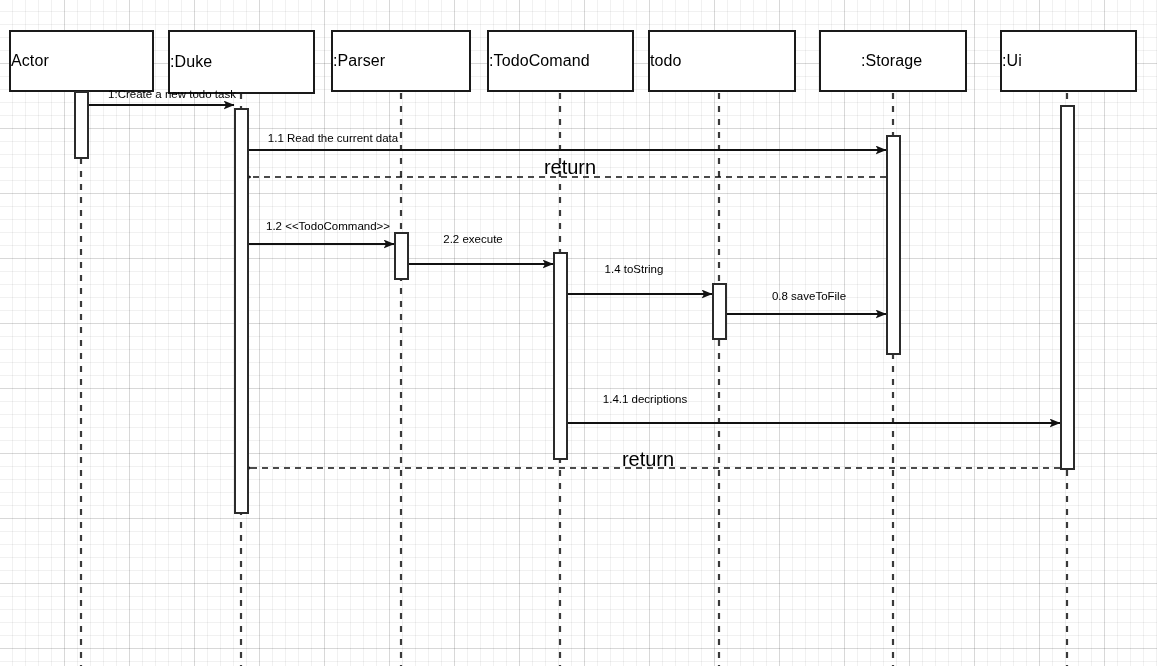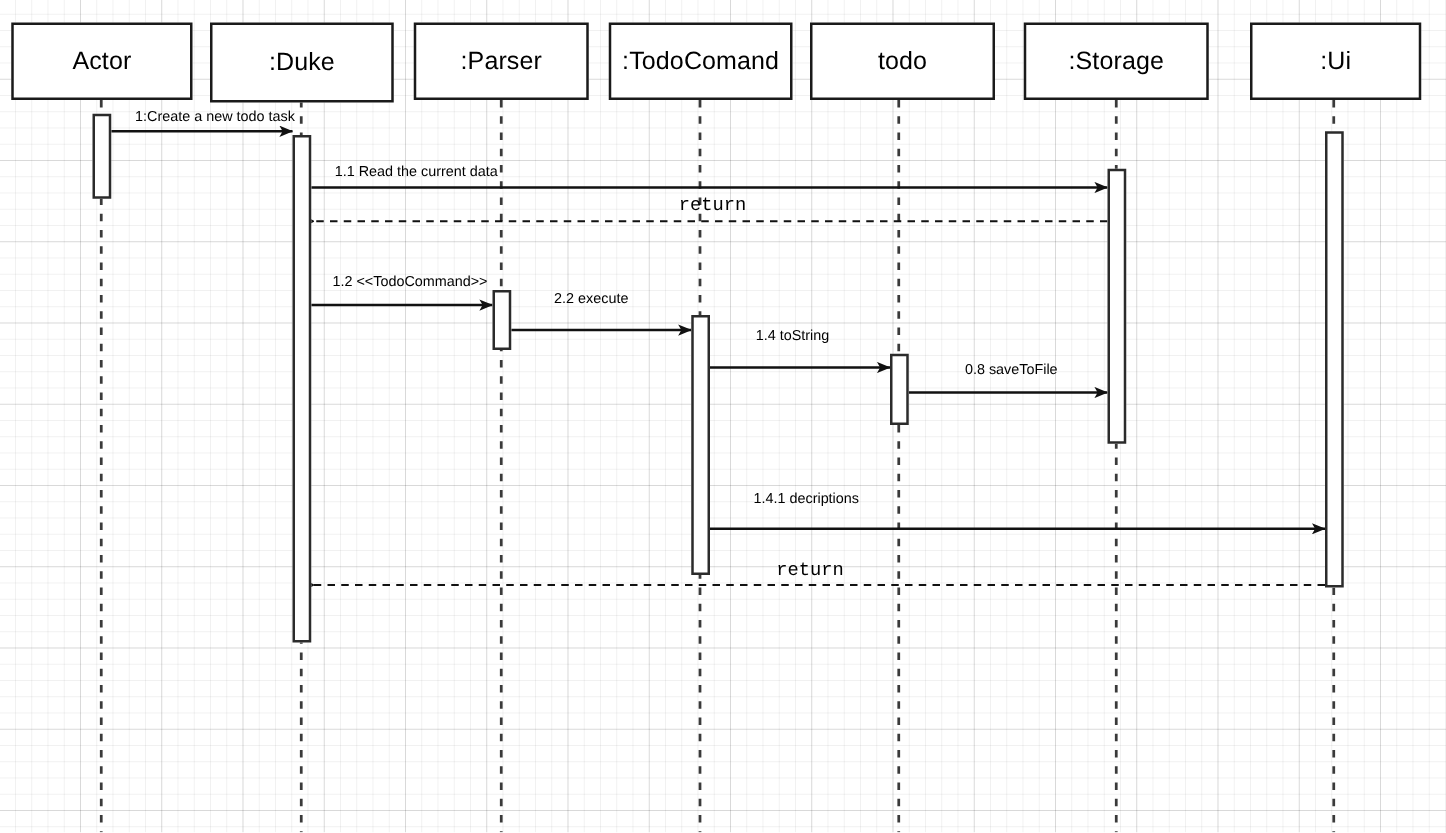--- a/index.html
+++ b/index.html
@@ -35,41 +35,41 @@
     width: 1157px;
     height: 666px;
   }
   .lifeline-box {
     position: absolute;
     box-sizing: border-box;
     border: 2px solid #1a1a1a;
     background: #ffffff;
     display: flex;
     align-items: center;
-    justify-content: center;
-    font-size: 20px;
+    justify-content: flex-start;
+    font-size: 16px;
     color: #000000;
     letter-spacing: 0.1px;
+    margin-top: 12px;
   }
   .activation {
     position: absolute;
     box-sizing: border-box;
     border: 2px solid #2b2b2b;
     background: #ffffff;
   }
   .msg-label {
     position: absolute;
     font-size: 11.5px;
     color: #000000;
     white-space: nowrap;
     transform: translateX(-50%);
   }
   .msg-label.big {
-    font-size: 15px;
-    font-family: Liberation Mono, monospace;
+    font-size: 20px;
   }
 </style>
 </head>
 <body>
 
 <div id="canvas">
 
   <svg id="svg-layer" xmlns="http://www.w3.org/2000/svg">
     <defs>
       <marker id="arrow-filled" markerWidth="11" markerHeight="9" refX="10.5" refY="4.5" orient="auto" markerUnits="userSpaceOnUse">
@@ -113,21 +113,21 @@
       </div>
       <div class="lifeline-box" style="left: 331px; top: 18px; width: 140px; height: 62px;">
         <span>:Parser</span>
       </div>
       <div class="lifeline-box" style="left: 487px; top: 18px; width: 147px; height: 62px;">
         <span>:TodoComand</span>
       </div>
       <div class="lifeline-box" style="left: 648px; top: 18px; width: 148px; height: 62px;">
         <span>todo</span>
       </div>
-      <div class="lifeline-box" style="left: 819px; top: 18px; width: 148px; height: 62px;">
+      <div class="lifeline-box" style="left: 819px; top: 18px; width: 148px; height: 62px; padding-left: 40px;">
         <span>:Storage</span>
       </div>
       <div class="lifeline-box" style="left: 1000px; top: 18px; width: 137px; height: 62px;">
         <span>:Ui</span>
       </div>
     </div>
   <div id="activation-bars">
       <div class="activation" style="left: 74px; top: 91px; width: 15px; height: 68px;"></div>
       <div class="activation" style="left: 234px; top: 108px; width: 15px; height: 406px;"></div>
       <div class="activation" style="left: 394px; top: 232px; width: 15px; height: 48px;"></div>

